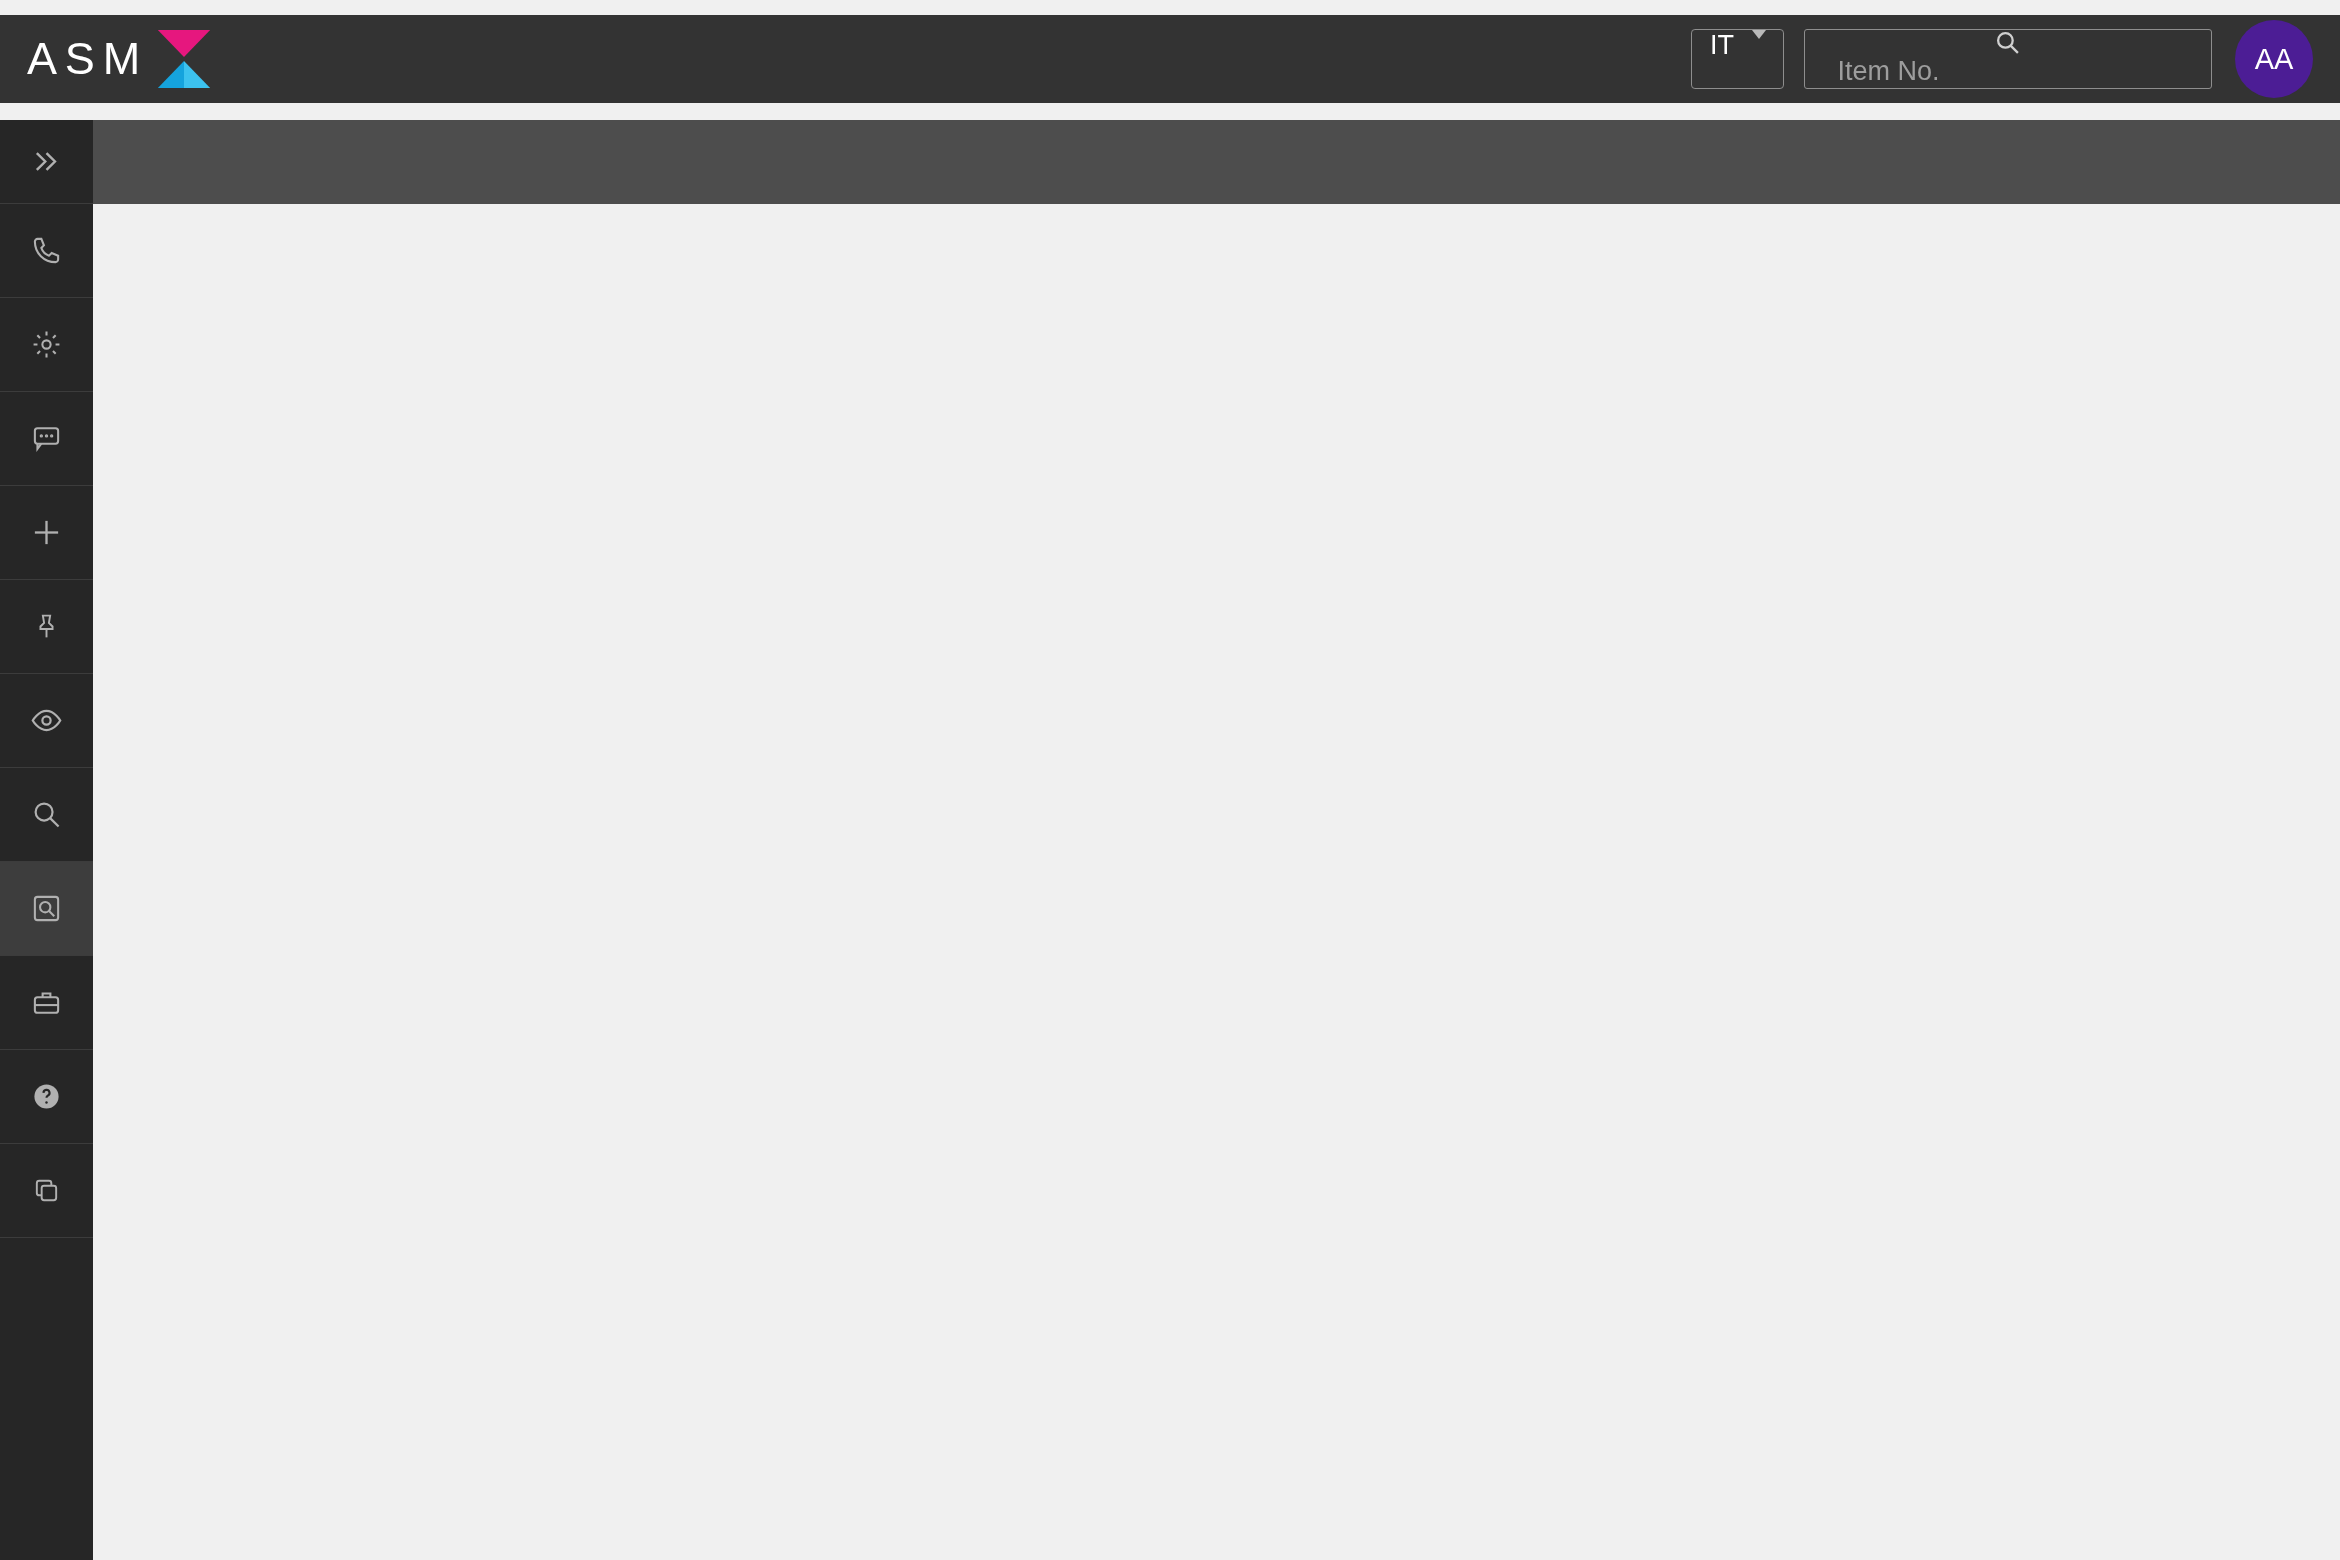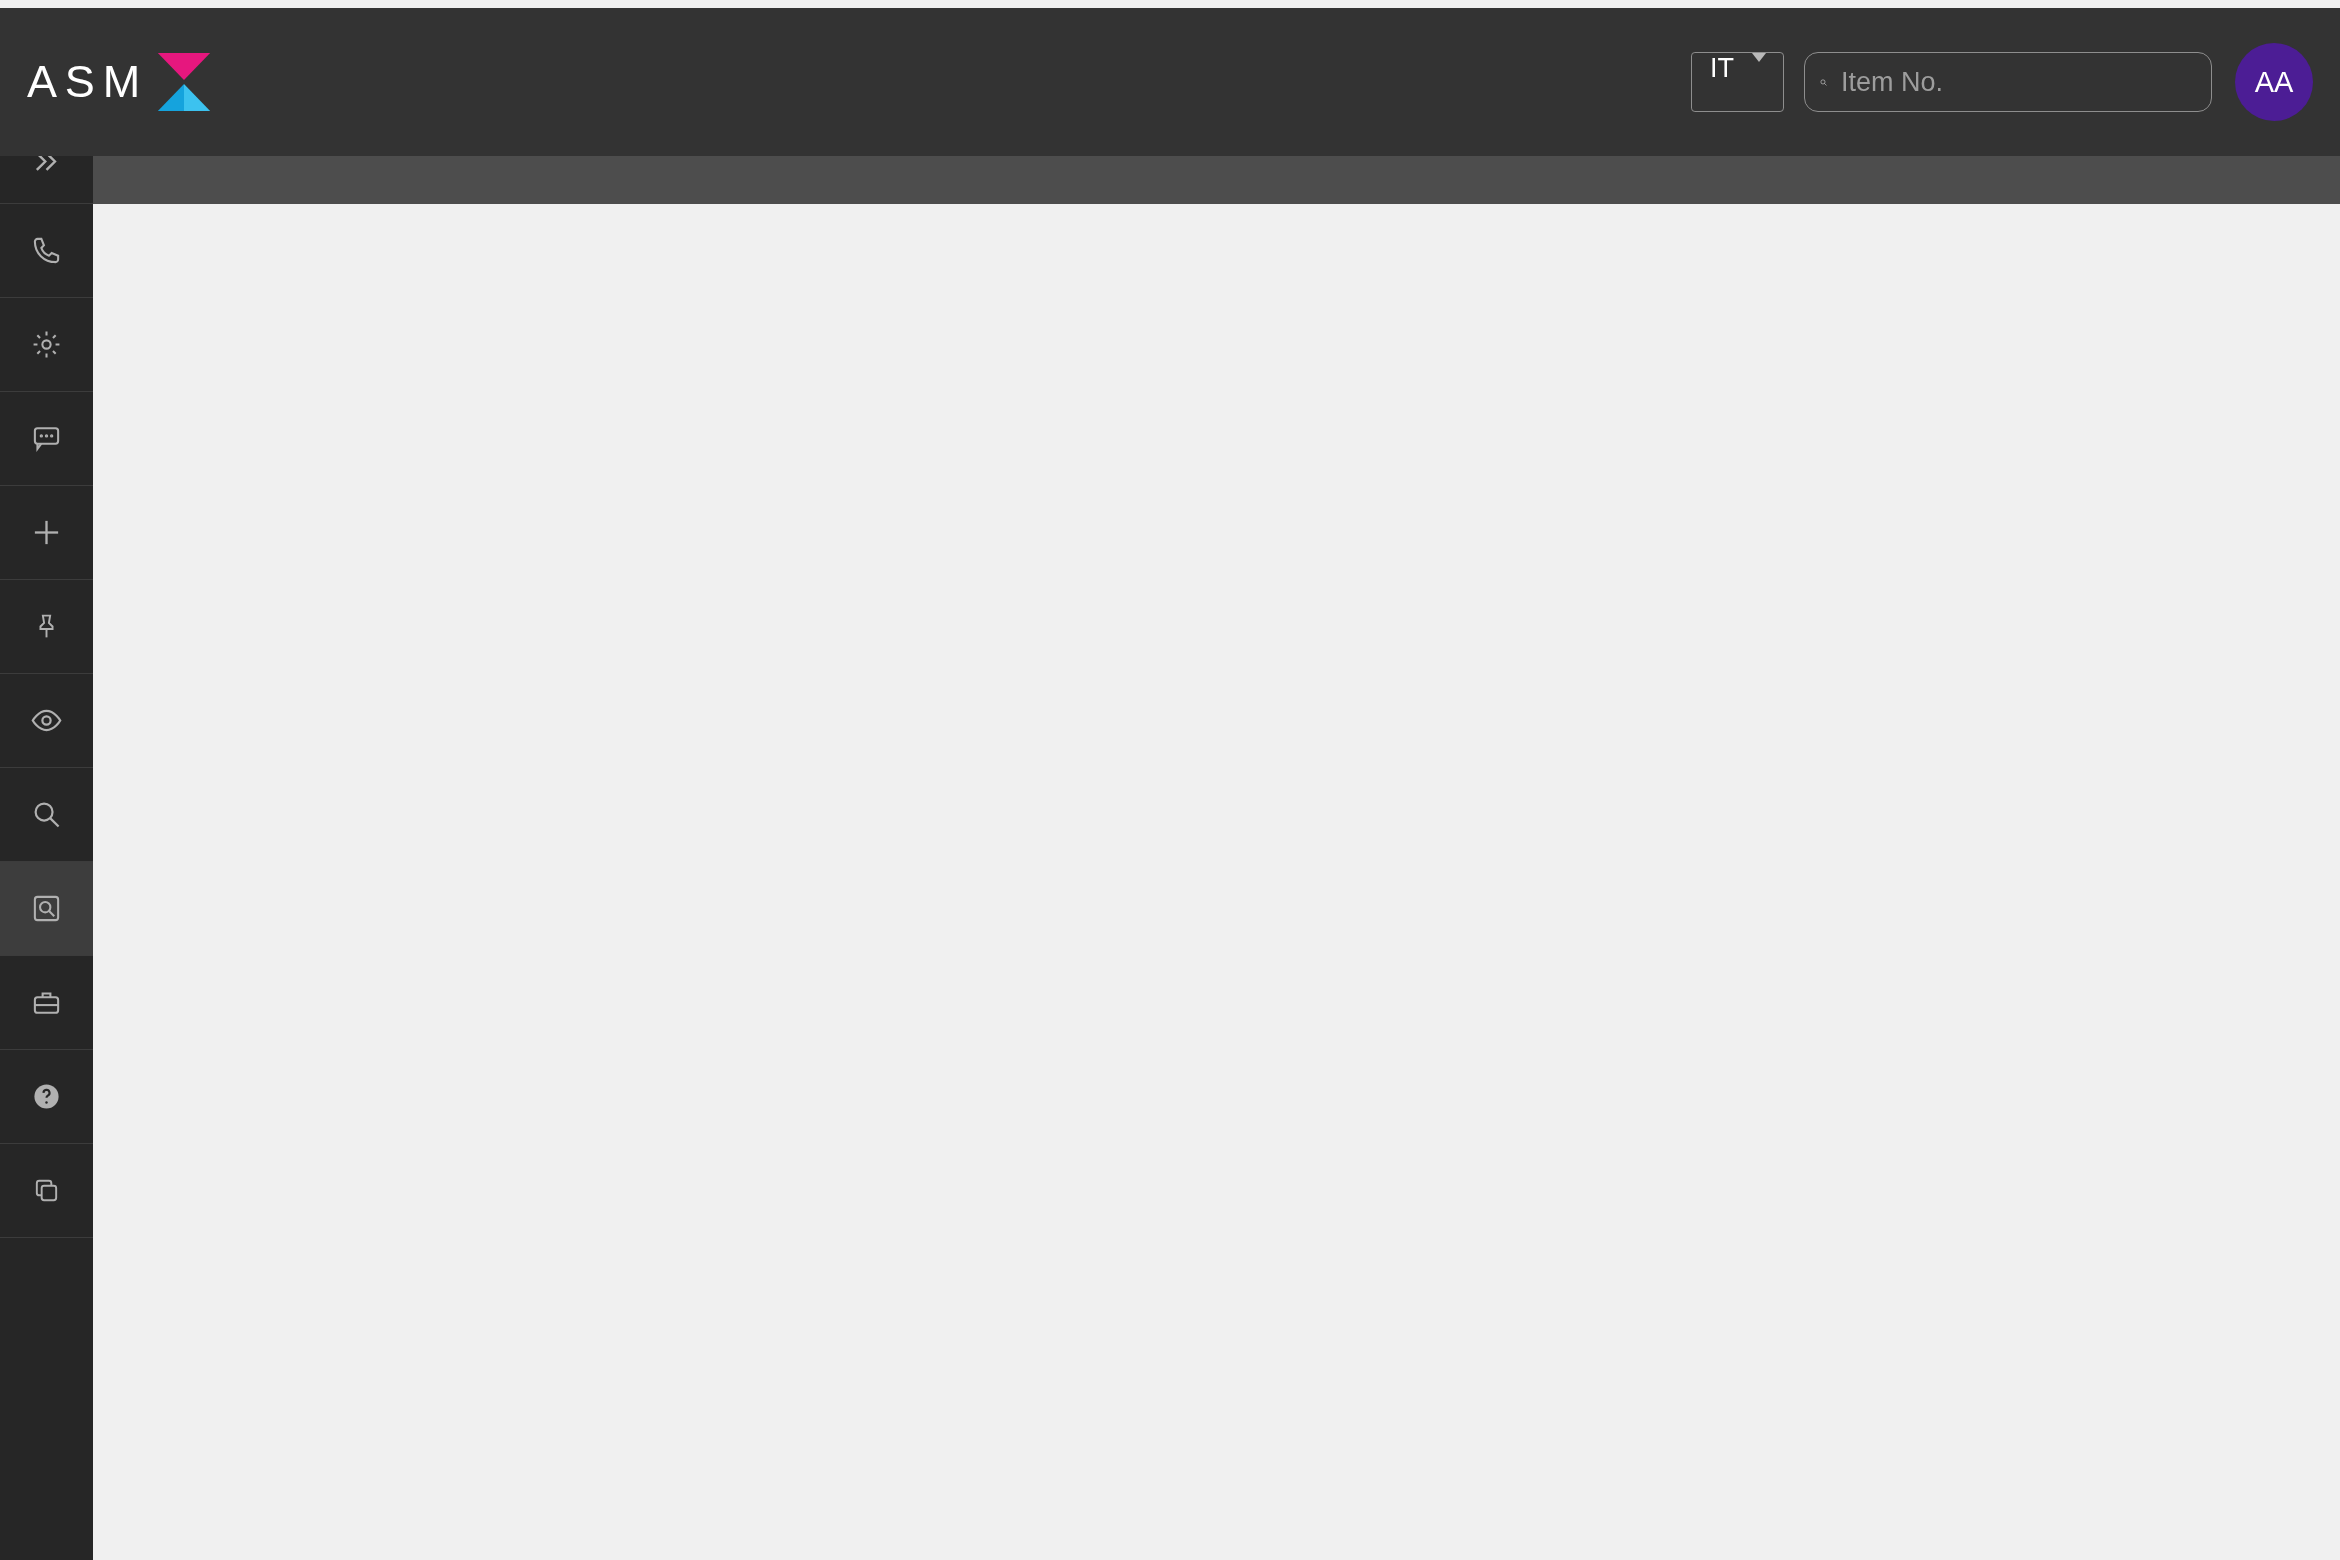--- a/index.html
+++ b/index.html
@@ -1,22 +1,22 @@
 <!DOCTYPE html>
 <html><head>
 <meta charset="utf-8">
 <style>
   * { box-sizing: border-box; margin: 0; padding: 0; }
   html, body { width: 100%; height: 100%; font-family: "Segoe UI", Arial, sans-serif; }
   body { background: #f0f0f0; overflow: hidden; }
 
   
   .header {
-    position: fixed; top: 8px; left: 0; right: 0;
-    height: 148px;              
+    position: fixed; top: 15px; left: 0; right: 0;
+    height: 88px;              
     background: #333333;
     display: flex; align-items: center;
     padding: 0 27px;
     z-index: 30;
   }
   .logo {
     display: flex; align-items: center; gap: 5.9px;
     color: #ffffff; user-select: none;
   }
   .logo-word { font-size: 45px; font-weight: 400; letter-spacing: 7.8px; }
@@ -26,23 +26,23 @@
   .lang-dropdown {
     height: 60px; padding: 0 17.6px;
     border: 1px solid #8e8e8e; border-radius: 3.9px;
     color: #ffffff; background: transparent;
     display: flex; align-items: flex-start; gap: 17.6px;
     cursor: pointer; font-size: 27px;
   }
 
   .search-wrap {
     height: 60px; width: 408px;
-    border: 1px solid #8e8e8e; border-radius: 14px;
+    border: 1px solid #8e8e8e; border-radius: 3px;
     display: flex; align-items: center;
-    padding: 0 15.6px; margin-left: 19.5px;
+    padding: 0 15.6px; margin-left: 19.5px; flex-direction: column;
   }
   .search-wrap input {
     flex: 1; border: none; outline: none; background: transparent;
     color: #ffffff; font-size: 27px; margin-left: 13.7px;
   }
   .search-wrap input::placeholder { color: #9d9d9d; }
 
   .avatar {
     width: 78px; height: 78px; border-radius: 50%;
     background: #4c1d95; color: #ffffff;

